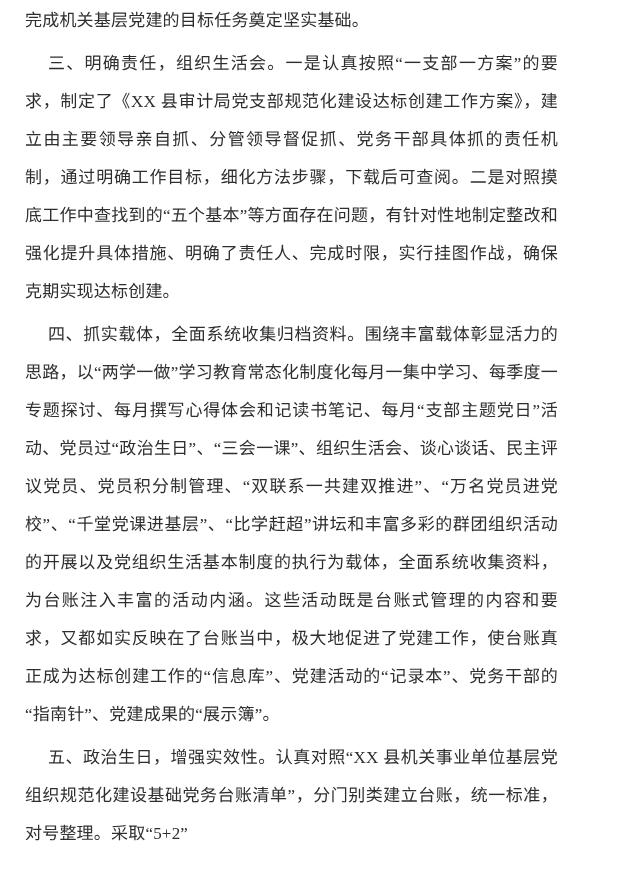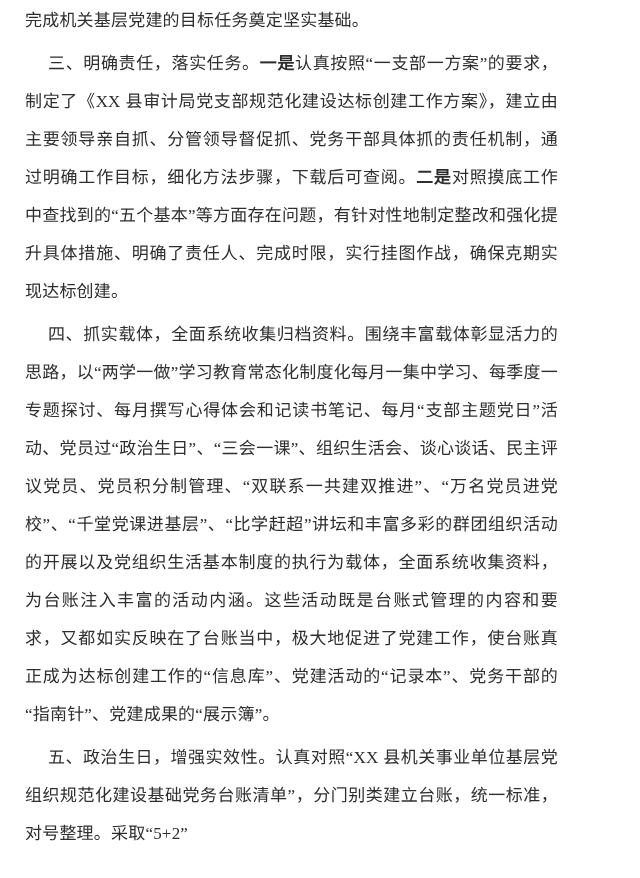--- a/index.html
+++ b/index.html
@@ -29,21 +29,21 @@
     line-height: 38px;
     letter-spacing: 0.2px;
     text-align: justify;
     text-justify: inter-ideograph;
     color: #2e2e2e;
   }
   .doc-body p.para.indent {
     text-indent: 23px;
   }
   .doc-body .seg-bold {
-    font-weight: 700;
+    font-weight: 400;
   }
   .footer-notice {
     margin-top: 52px;
     display: flex;
     justify-content: center;
     align-items: baseline;
     gap: 42px;
     font-family: "Liberation Sans", sans-serif;
     font-weight: 700;
     font-size: 34px;
@@ -51,17 +51,17 @@
     color: #a4a4a4;
     letter-spacing: 1px;
   }
 </style>
 </head>
 <body>
 
 <div class="doc-page">
   <div class="doc-body" id="doc-body" style="color: rgb(46, 46, 46);">
       <p class="para"><span class="seg">完成机关基层党建的目标任务奠定坚实基础。</span></p>
-      <p class="para indent"><span class="seg">三、明确责任，落实任务。</span><span class="seg-bold">一是</span><span class="seg">认真按照“一支部一方案”的要求，制定了《XX 县审计局党支部规范化建设达标创建工作方案》，建立由主要领导亲自抓、分管领导督促抓、党务干部具体抓的责任机制，通过明确工作目标，细化方法步骤，下载后可查阅。</span><span class="seg-bold">二是</span><span class="seg">对照摸底工作中查找到的“五个基本”等方面存在问题，有针对性地制定整改和强化提升具体措施、明确了责任人、完成时限，实行挂图作战，确保克期实现达标创建。</span></p>
+      <p class="para indent"><span class="seg">三、明确责任，组织生活会。</span><span class="seg-bold">一是</span><span class="seg">认真按照“一支部一方案”的要求，制定了《XX 县审计局党支部规范化建设达标创建工作方案》，建立由主要领导亲自抓、分管领导督促抓、党务干部具体抓的责任机制，通过明确工作目标，细化方法步骤，下载后可查阅。</span><span class="seg-bold">二是</span><span class="seg">对照摸底工作中查找到的“五个基本”等方面存在问题，有针对性地制定整改和强化提升具体措施、明确了责任人、完成时限，实行挂图作战，确保克期实现达标创建。</span></p>
       <p class="para indent"><span class="seg">四、抓实载体，全面系统收集归档资料。</span><span class="seg">围绕丰富载体彰显活力的思路，以“两学一做”学习教育常态化制度化每月一集中学习、每季度一专题探讨、每月撰写心得体会和记读书笔记、每月“支部主题党日”活动、党员过“政治生日”、“三会一课”、组织生活会、谈心谈话、民主评议党员、党员积分制管理、“双联系一共建双推进”、“万名党员进党校”、“千堂党课进基层”、“比学赶超”讲坛和丰富多彩的群团组织活动的开展以及党组织生活基本制度的执行为载体，全面系统收集资料，为台账注入丰富的活动内涵。这些活动既是台账式管理的内容和要求，又都如实反映在了台账当中，极大地促进了党建工作，使台账真正成为达标创建工作的“信息库”、党建活动的“记录本”、党务干部的“指南针”、党建成果的“展示簿”。</span></p>
       <p class="para indent"><span class="seg">五、政治生日，增强实效性。</span><span class="seg">认真对照“XX 县机关事业单位基层党组织规范化建设基础党务台账清单”，分门别类建立台账，统一标准，对号整理。采取“5+2”</span></p>
     </div>
 </div>
 
 </body></html>

